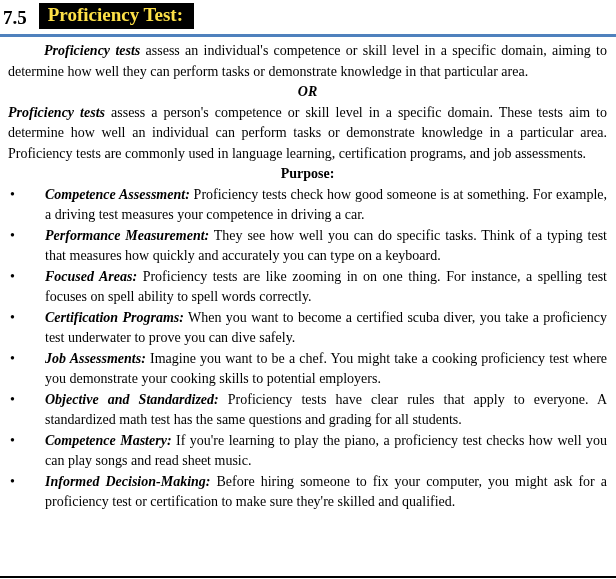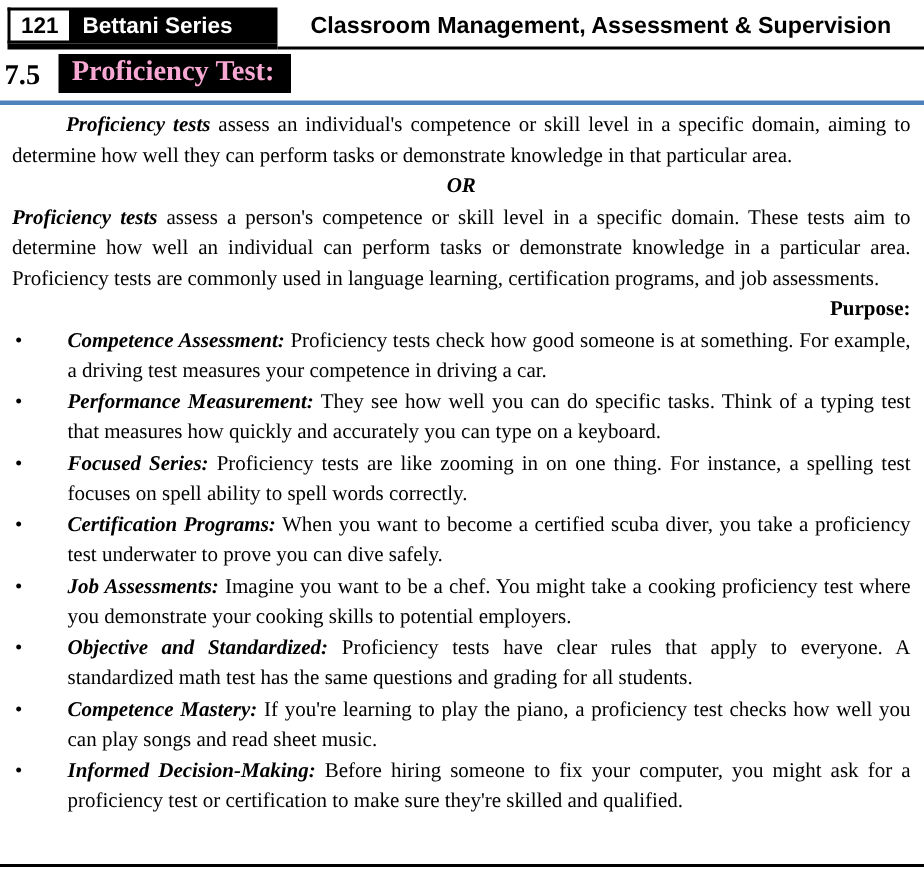--- a/index.html
+++ b/index.html
@@ -58,21 +58,21 @@
   .section-heading {
     display: flex;
     align-items: flex-end;
     margin: 3px 0 0 2px;
     font-weight: bold;
     font-size: 19px;
   }
   .sec-num { padding: 0 12px 0 1px; }
   .sec-title {
     background: #000;
-    color: #f9a8d4;
+    color: #fde047;
     padding: 1px 11px 3px 9px;
   }
   .blue-rule {
     height: 3px;
     margin-top: 5px;
     width: 100%;
   }
   
   .content {
     padding: 4px 9px 0 8px;
@@ -80,21 +80,21 @@
     line-height: 20.5px;
     text-align: justify;
   }
   .content p { margin: 0; }
   .para-indent { text-indent: 36px; }
   .or-divider {
     text-align: center;
     font-weight: bold;
     font-style: italic;
   }
-  .purpose-label { font-weight: bold; text-align: right; }
+  .purpose-label { font-weight: bold; text-align: center; }
   .lead { font-weight: bold; font-style: italic; }
   .bullet-item {
     position: relative;
     padding-left: 37px;
   }
   .bullet-item .marker {
     position: absolute;
     left: 2px;
     top: 0;
     font-style: normal;
@@ -107,27 +107,20 @@
     width: 100%;
     height: 2px;
     background: #000;
   }
 </style>
 </head>
 <body>
 
 <div class="page">
 
-  <div class="header">
-    <div class="header-left">
-      <div class="pagenum-box">121</div>
-      <div class="series-box">Bettani Series</div>
-    </div>
-    <div class="header-title">Classroom Management, Assessment &amp; Supervision</div>
-  </div>
 
   <div class="section-heading">
     <span class="sec-num">7.5</span>
     <span class="sec-title">Proficiency Test:</span>
   </div>
 
   <div class="blue-rule" style="background: rgb(79, 129, 189);"></div>
 
   <div class="content">
 
@@ -136,21 +129,21 @@
     <p class="or-divider">OR</p>
 
     <p><span class="lead">Proficiency tests</span> <span>assess a person's competence or skill level in a specific domain. These tests aim to determine how well an individual can perform tasks or demonstrate knowledge in a particular area. Proficiency tests are commonly used in language learning, certification programs, and job assessments.</span></p>
 
     <p class="purpose-label">Purpose:</p>
 
     <div class="bullet-item"><span class="marker">•</span><span class="lead">Competence Assessment:</span> <span>Proficiency tests check how good someone is at something. For example, a driving test measures your competence in driving a car.</span></div>
 
     <div class="bullet-item"><span class="marker">•</span><span class="lead">Performance Measurement:</span> <span>They see how well you can do specific tasks. Think of a typing test that measures how quickly and accurately you can type on a keyboard.</span></div>
 
-    <div class="bullet-item"><span class="marker">•</span><span class="lead">Focused Series:</span> <span>Proficiency tests are like zooming in on one thing. For instance, a spelling test focuses on spell ability to spell words correctly.</span></div>
+    <div class="bullet-item"><span class="marker">•</span><span class="lead">Focused Areas:</span> <span>Proficiency tests are like zooming in on one thing. For instance, a spelling test focuses on spell ability to spell words correctly.</span></div>
 
     <div class="bullet-item"><span class="marker">•</span><span class="lead">Certification Programs:</span> <span>When you want to become a certified scuba diver, you take a proficiency test underwater to prove you can dive safely.</span></div>
 
     <div class="bullet-item"><span class="marker">•</span><span class="lead">Job Assessments:</span> <span>Imagine you want to be a chef. You might take a cooking proficiency test where you demonstrate your cooking skills to potential employers.</span></div>
 
     <div class="bullet-item"><span class="marker">•</span><span class="lead">Objective and Standardized:</span> <span>Proficiency tests have clear rules that apply to everyone. A standardized math test has the same questions and grading for all students.</span></div>
 
     <div class="bullet-item"><span class="marker">•</span><span class="lead">Competence Mastery:</span> <span>If you're learning to play the piano, a proficiency test checks how well you can play songs and read sheet music.</span></div>
 
     <div class="bullet-item"><span class="marker">•</span><span class="lead">Informed Decision-Making:</span> <span>Before hiring someone to fix your computer, you might ask for a proficiency test or certification to make sure they're skilled and qualified.</span></div>

